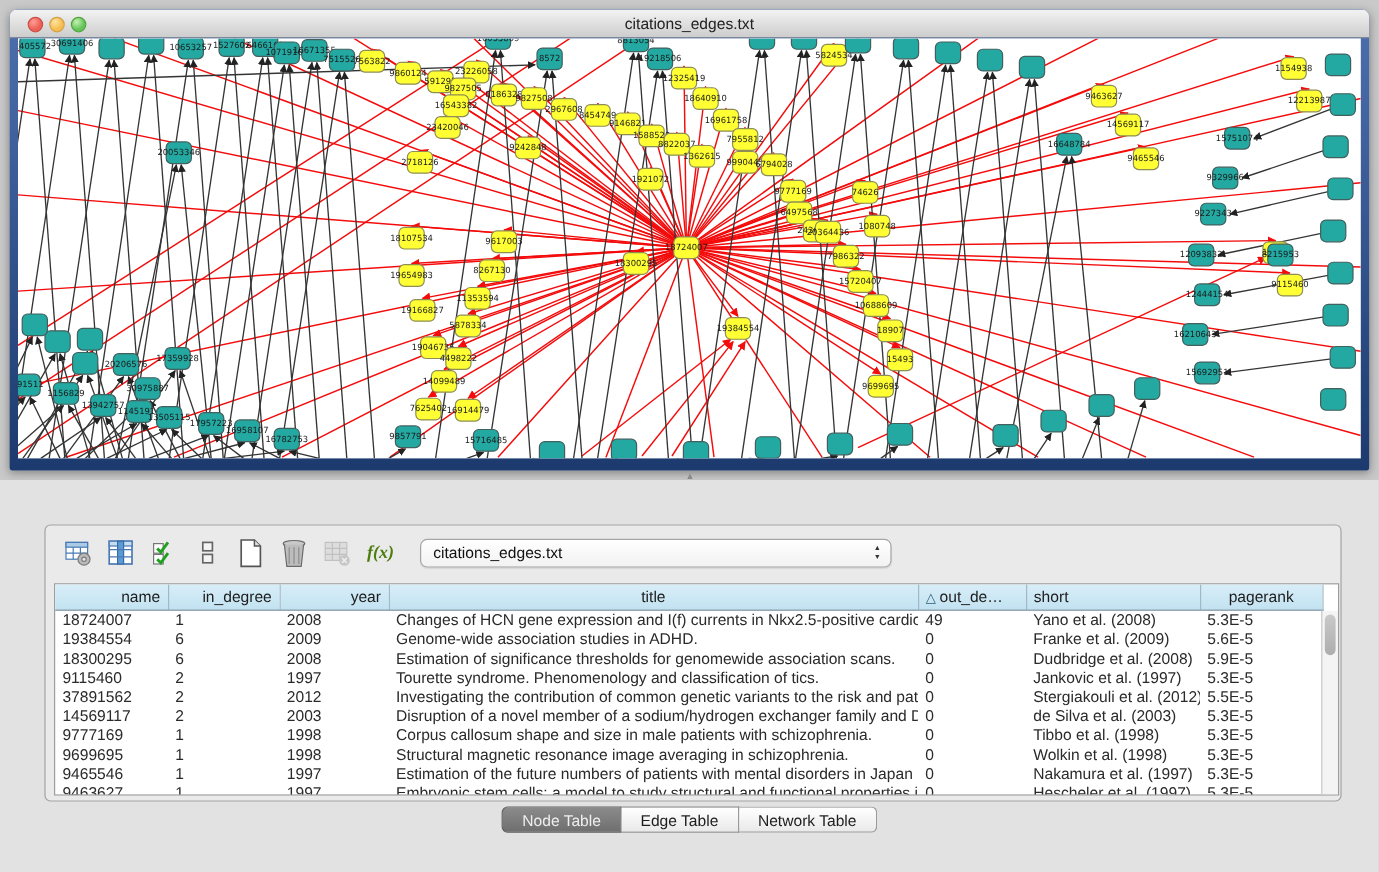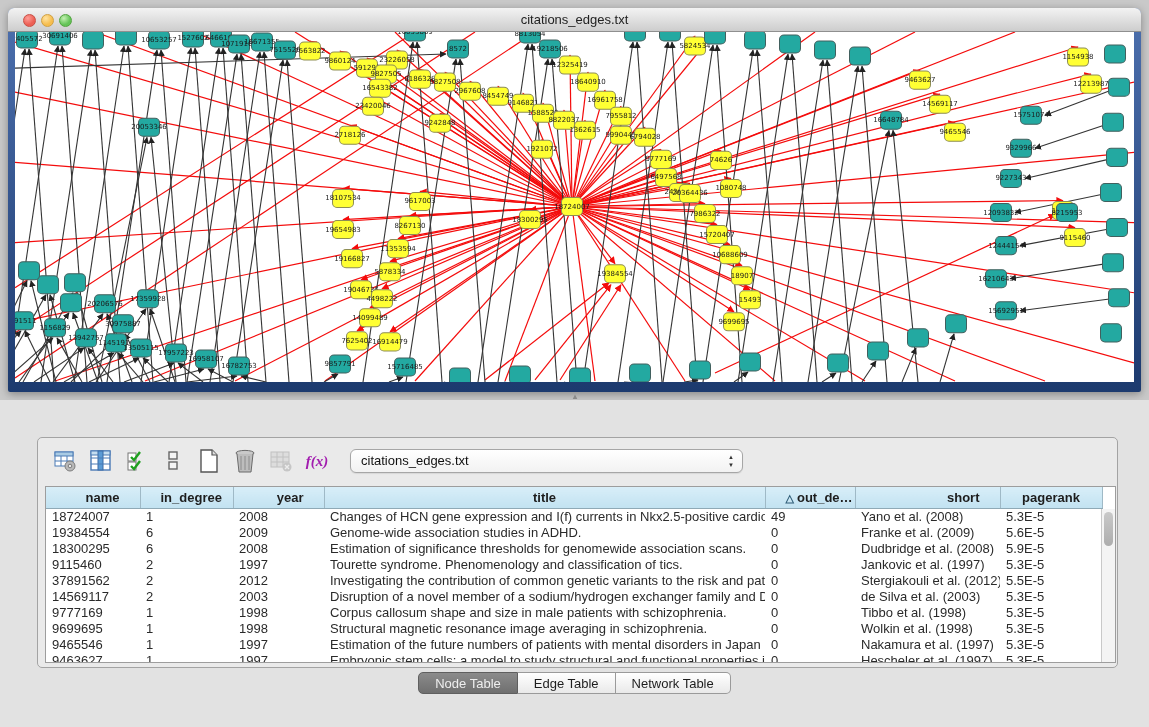--- a/index.html
+++ b/index.html
@@ -35,31 +35,31 @@
   #panel-header { height:32px; background:linear-gradient(#efefef,#dedede); border-bottom:1px solid #c0c0c0; position:relative; }
   #panel-title { position:absolute; left:12px; top:8px; font-size:13px; color:#2b2b2b; }
   #panel-float { position:absolute; right:40px; top:8px; width:16px; height:16px; cursor:pointer; }
   #panel-close { position:absolute; right:14px; top:6px; font-size:15px; font-weight:bold; color:#1c1c1c; cursor:pointer; }
 
   #panel-box { position:absolute; left:37px; top:37px; width:1081px; height:231px;
     background:#eaeaea; border:1px solid #a3a3a3; border-radius:5px; }
   #toolbar { position:absolute; left:0; top:0; right:0; height:46px; display:flex; align-items:center; padding-left:12px; }
   .tbtn { width:30px; height:30px; display:flex; align-items:center; justify-content:center; margin-right:6px; cursor:pointer; }
   .tbtn svg { display:block; }
-  #fx-btn { font-family:"Liberation Serif", serif; font-style:italic; font-weight:bold; font-size:15px; color:#a21caf; }
+  #fx-btn { font-family:"Liberation Serif", serif; font-style:italic; font-weight:bold; font-size:15px; color:#4d7c0f; }
   #source-select { margin-left:12px; width:393px; height:24px; background:linear-gradient(#ffffff,#f2f2f2);
     border:1px solid #a6a6a6; border-radius:6px; position:relative; font-size:13px; color:#111;
     line-height:22px; padding-left:10px; cursor:pointer; box-shadow:0 1px 1px rgba(0,0,0,.08); }
   #source-arrows { position:absolute; right:8px; top:3px; font-size:6px; line-height:8px; color:#333; text-align:center; }
 
   #table-area { position:absolute; left:7px; top:48px; width:1071px; height:177px; background:#fff;
     border:1px solid #9d9d9d; overflow:hidden; }
   #grid { border-collapse:collapse; table-layout:fixed; width:1056px; font-size:13px; }
   #grid th { background:linear-gradient(#d8eef8,#c2e2f1); border-right:1px solid #9fb9c6; border-bottom:1px solid #8fa9b6;
-    font-weight:bold; color:#1d1d1d; height:21px; padding:0 20px; overflow:hidden; white-space:nowrap; }
+    font-weight:normal; color:#1d1d1d; height:21px; padding:0 6px; overflow:hidden; white-space:nowrap; }
   #grid td { height:16px; padding:0 6px; color:#2a2a2a; overflow:hidden; white-space:nowrap; text-overflow:clip; }
   .sort-glyph { color:#2f5d77; font-size:11px; margin-right:3px; }
   #vscroll { position:absolute; right:0; top:22px; bottom:0; width:14px; background:#f4f4f4; border-left:1px solid #c9c9c9; }
   #vscroll-thumb { position:absolute; left:2px; top:3px; width:9px; height:34px; background:linear-gradient(#c9c9c9,#adadad); border-radius:5px; }
 
   
   #tabs-bar { position:absolute; left:0; top:272px; width:100%; height:26px; display:flex; justify-content:center; }
   .seg { height:22px; line-height:21px; padding:0 16px; font-size:13px; color:#1d1d1d;
     background:linear-gradient(#ffffff,#e9e9e9); border:1px solid #9a9a9a; border-left:none; cursor:pointer; }
   .seg:first-child { border-left:1px solid #9a9a9a; border-radius:5px 0 0 5px; }
@@ -579,21 +579,21 @@
 
     <div id="table-area">
       <table id="grid">
         <thead>
             <tr id="grid-head-row">
               <th style="width: 94px; text-align: right;">name</th>
               <th style="width: 93px; text-align: right;">in_degree</th>
               <th style="width: 91px; text-align: right;">year</th>
               <th style="width: 441px; text-align: center;">title</th>
               <th style="width: 90px; text-align: left;"><span class="sort-glyph">△</span>out_de…</th>
-              <th style="width: 145px; text-align: right;">short</th>
+              <th style="width: 145px; text-align: left;">short</th>
               <th style="width: 102px; text-align: center;">pagerank</th>
             </tr>
           </thead>
         <tbody id="grid-body">
             <tr>
               <td style="width: 94px;">18724007</td>
               <td style="width: 93px;">1</td>
               <td style="width: 91px;">2008</td>
               <td style="width: 441px;">Changes of HCN gene expression and I(f) currents in Nkx2.5-positive cardiomyoc…</td>
               <td style="width: 90px;">49</td>

